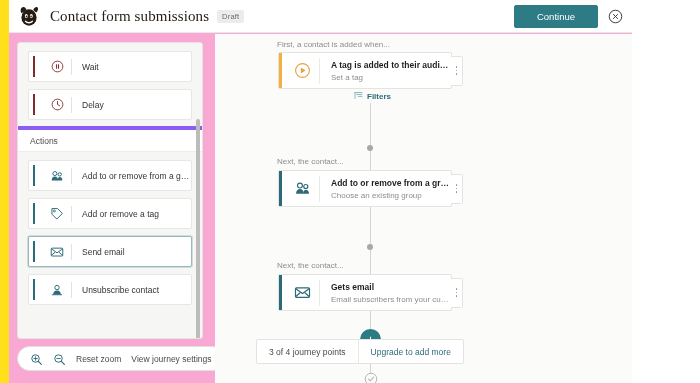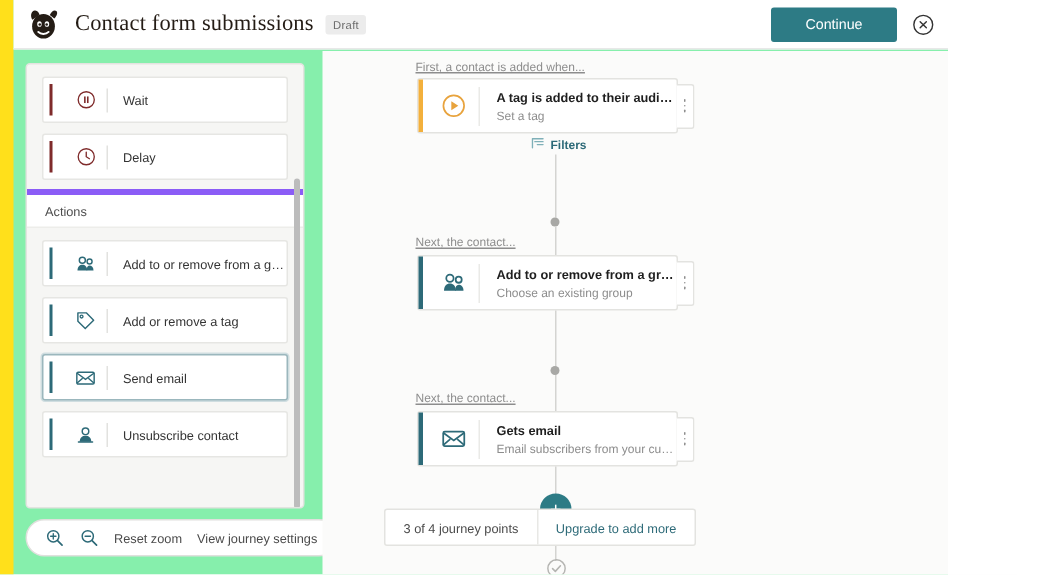--- a/index.html
+++ b/index.html
@@ -2,21 +2,21 @@
 <html><head>
 <meta charset="utf-8">
 <style>
   * { box-sizing: border-box; margin: 0; padding: 0; }
   html, body {
     width: 700px; height: 383px;
     font-family: "Liberation Sans", sans-serif;
     background: #ffffff;
     overflow: hidden;
   }
-  #app { position: relative; width: 632px; height: 383px; background: #86efac; }
+  #app { position: relative; width: 632px; height: 383px; background: #f9a8d4; }
 
   
   .brand-stripe {
     position: absolute; left: 0; top: 0; width: 9px; height: 383px;
     background: #ffe01b;
   }
 
   
   .header {
     position: absolute; left: 9px; top: 0; right: 0; height: 33px;
@@ -126,21 +126,21 @@
   }
 
   
   .canvas {
     position: absolute; left: 215px; top: 34px; right: 0; bottom: 0;
     background: #fbfbfa;
     overflow: hidden;
   }
 
   .caption {
-    position: absolute; font-size: 8px; color: #8d8d8d; white-space: nowrap; text-decoration: underline;
+    position: absolute; font-size: 8px; color: #8d8d8d; white-space: nowrap;
   }
 
   .node {
     position: absolute;
     background: #fff;
     border: 1px solid #e3e3e0;
     border-radius: 2px;
     display: flex; align-items: center;
     cursor: pointer;
   }

